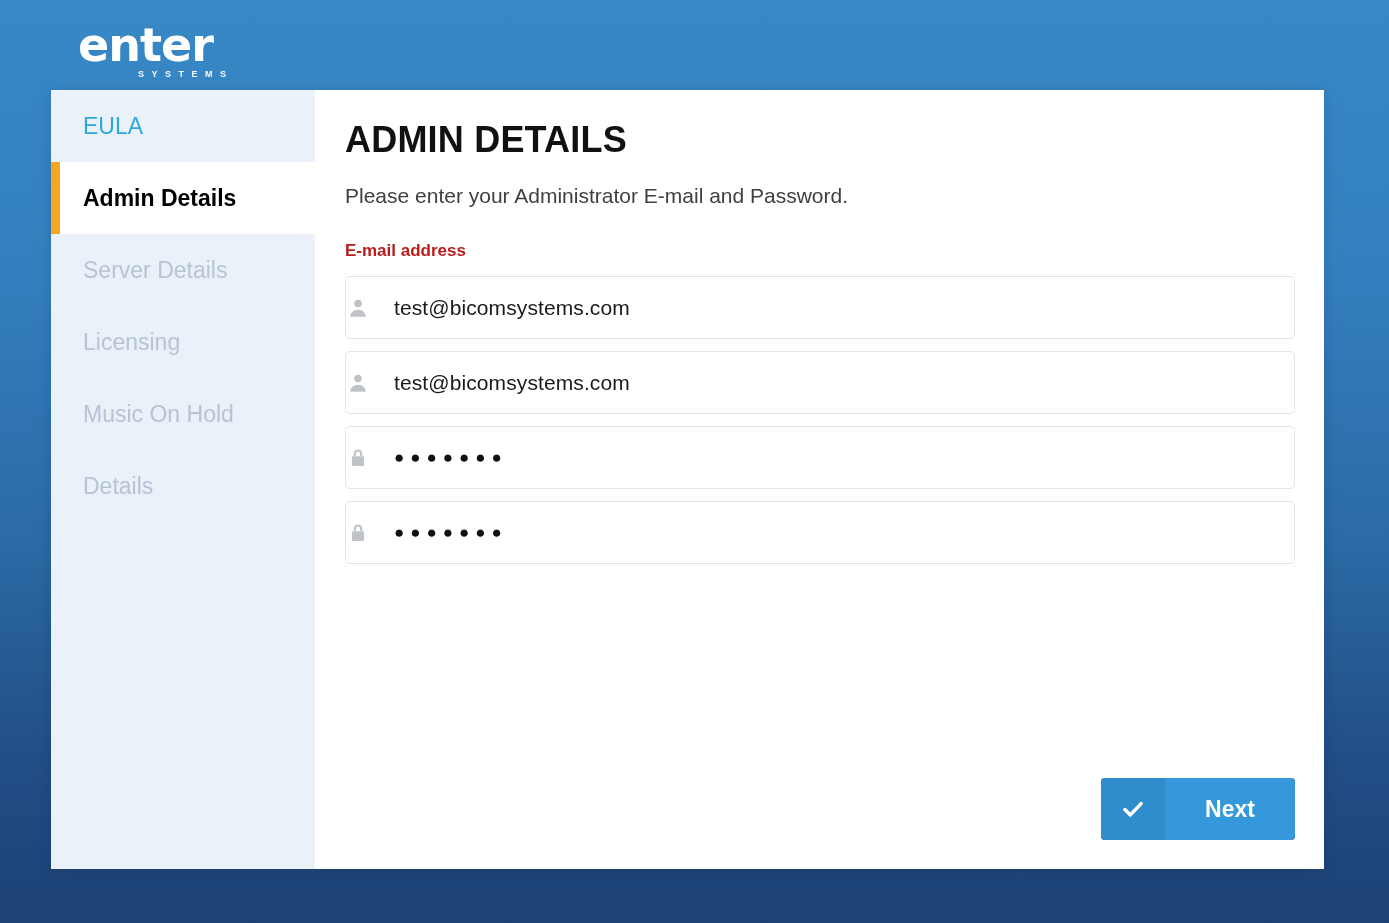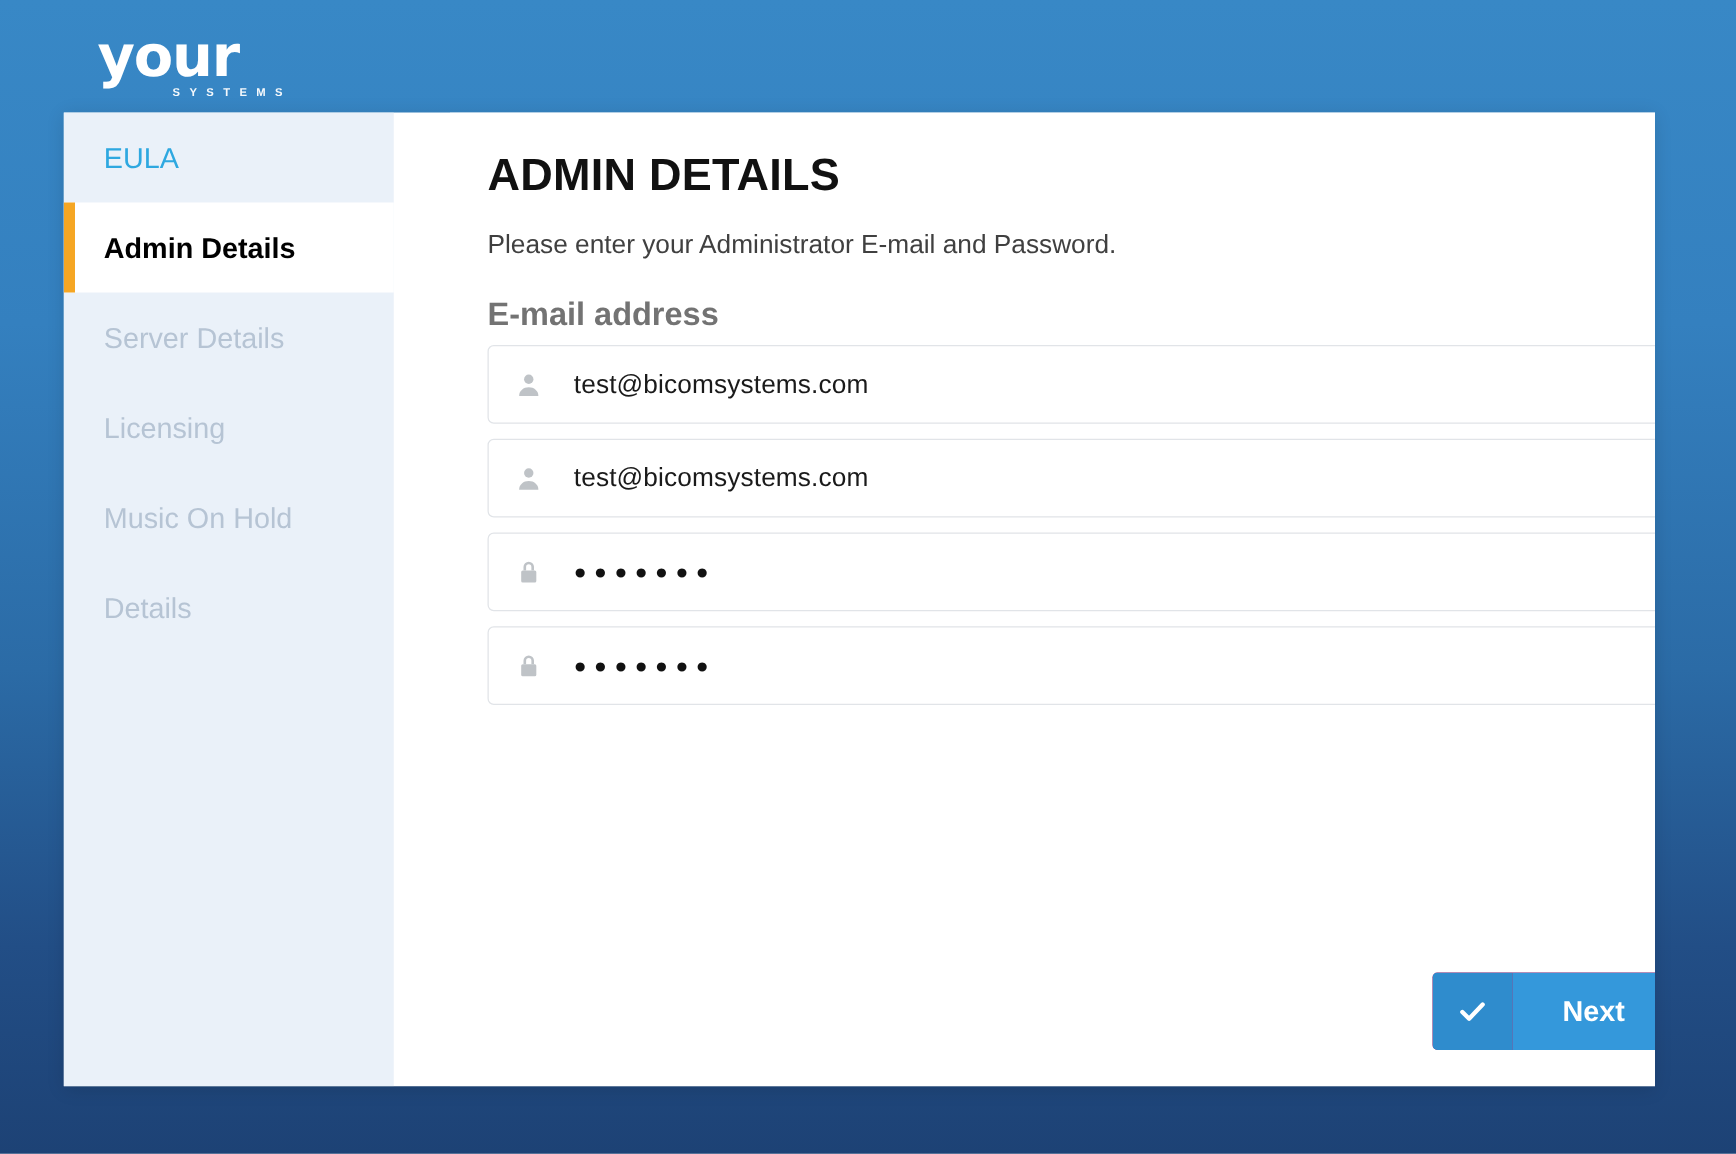--- a/index.html
+++ b/index.html
@@ -50,21 +50,20 @@
   .card {
     position: absolute;
     left: 51px;
     top: 90px;
     width: 1273px;
     height: 779px;
     background: #ffffff;
     display: flex;
     box-shadow: 0 2px 14px rgba(0,0,0,0.13);
     overflow: hidden;
-    gap: 45px;
   }
 
   
   .sidebar {
     width: 264px;
     flex: 0 0 264px;
     background: #eaf1f9;
     padding-top: 0px;
     position: relative;
   }
@@ -111,38 +110,37 @@
     margin-bottom: 20px;
   }
   .page-subtitle {
     font-size: 21px;
     font-weight: 400;
     color: #404040;
     line-height: 28px;
     margin-bottom: 28px;
   }
   .field-label {
-    font-size: 26px;
-    font-weight: 700;
-    color: #737373;
+    font-size: 17px;
+    font-weight: 700;
+    color: #b91c1c;
     line-height: 26px;
     margin-bottom: 12px;
   }
   .field-label.pw { margin-top: 48px; }
 
   .input-row {
     width: 950px;
     height: 63px;
     border: 1px solid #e1e4e8;
     border-radius: 5px;
     background: #ffffff;
     display: flex;
     align-items: center;
     margin-bottom: 12px;
-    padding-left: 20px;
     cursor: text;
   }
   .input-icon {
     width: 24px;
     height: 24px;
     flex: 0 0 24px;
     margin-right: 24px;
     display: flex;
     align-items: center;
     justify-content: center;
@@ -194,21 +192,21 @@
     justify-content: center;
     color: #ffffff;
     font-size: 23px;
     font-weight: 700;
   }
 </style>
 </head>
 <body>
 
 <div class="logo-wrap">
-  <span class="logo-word">your</span>
+  <span class="logo-word">enter</span>
   <span class="logo-sub">SYSTEMS</span>
 </div>
 
 <div class="card">
 
   <nav class="sidebar">
 
     <div class="nav-item done">
       <span class="nav-label">EULA</span>
     </div>

